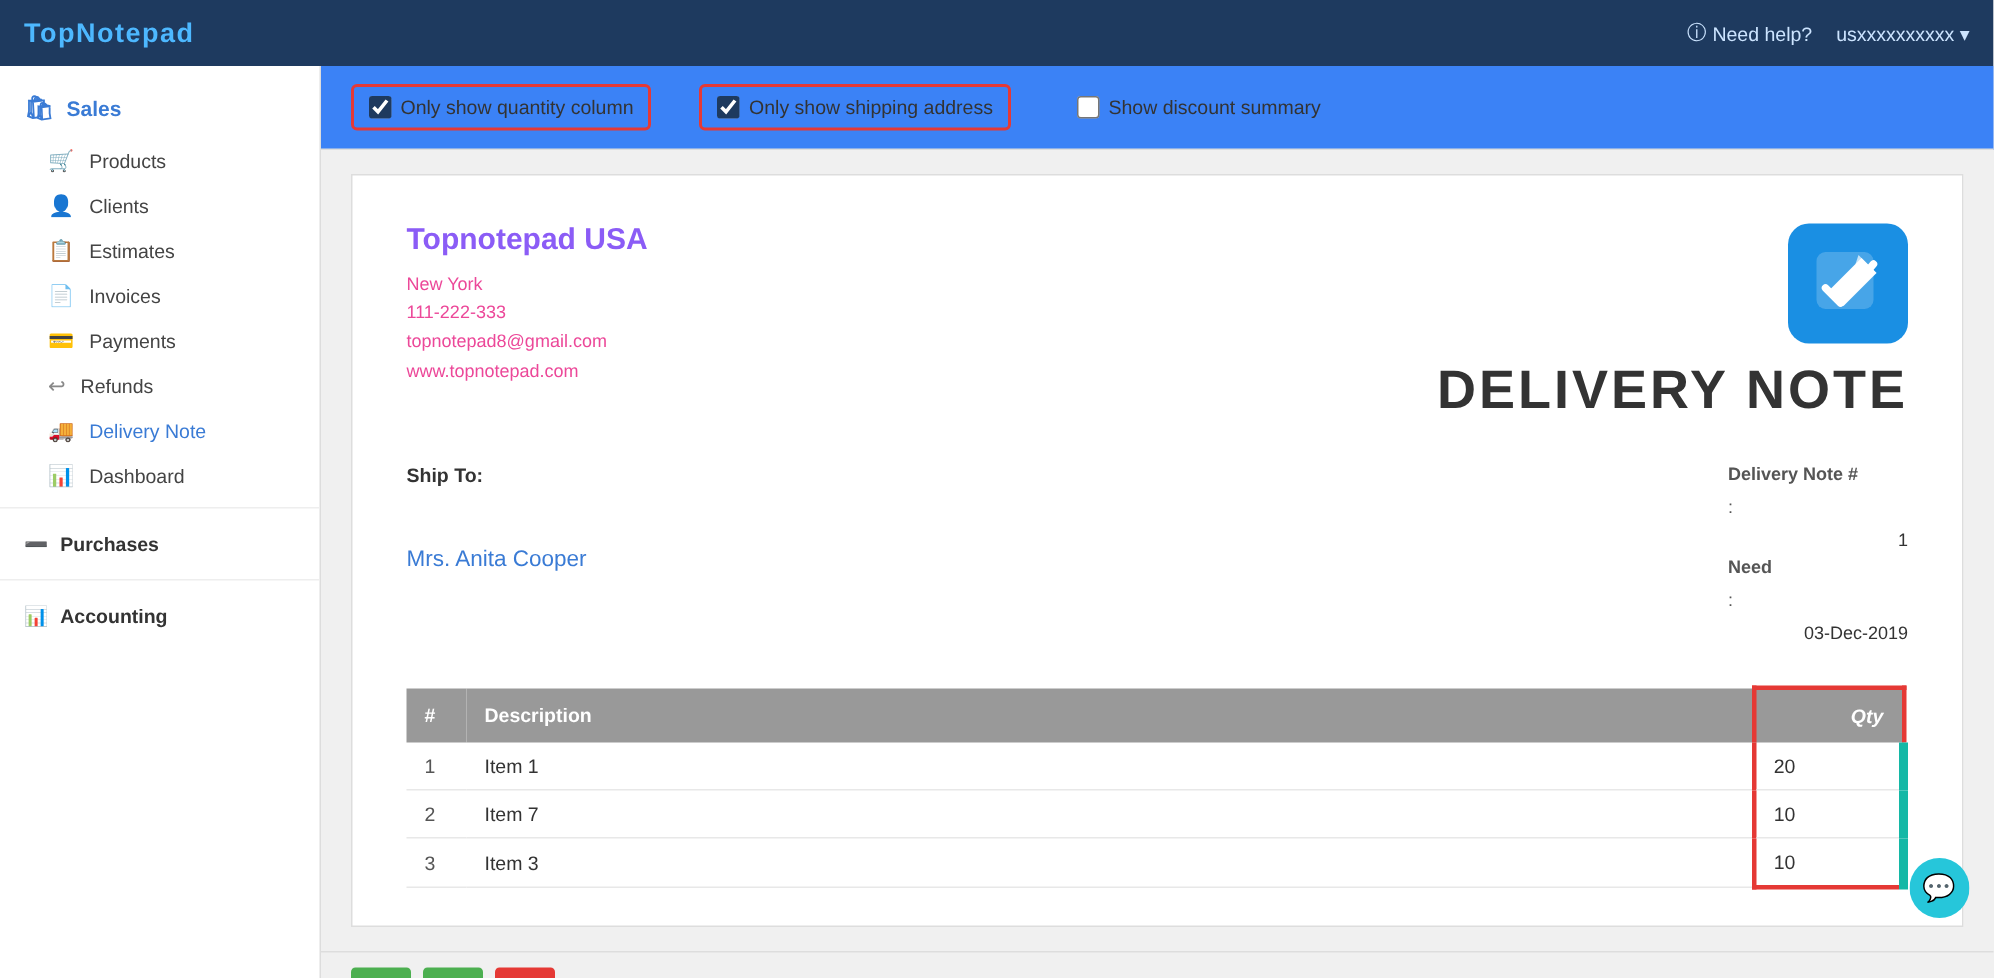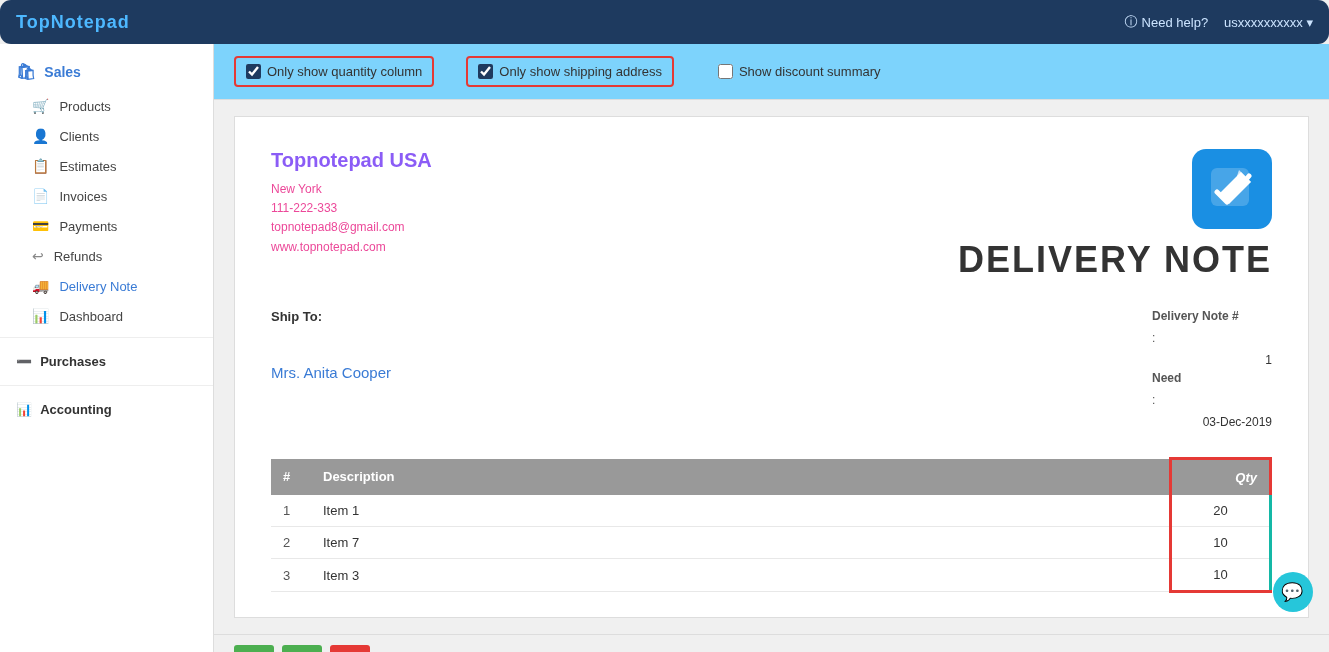--- a/index.html
+++ b/index.html
@@ -8,21 +8,20 @@
     
     .topnav {
       background: #1e3a5f;
       color: white;
       display: flex;
       align-items: center;
       justify-content: space-between;
       padding: 0 16px;
       height: 44px;
       flex-shrink: 0;
-      border-radius: 11px;
     }
     .topnav-logo {
       font-size: 18px;
       font-weight: bold;
       letter-spacing: 1px;
       color: white;
     }
     .topnav-logo span { color: #4db8ff; }
     .topnav-right {
       display: flex;
@@ -77,21 +76,21 @@
       font-weight: bold;
       color: #333;
       cursor: pointer;
     }
 
     
     .main { flex: 1; overflow-y: auto; display: flex; flex-direction: column; }
 
     
     .options-bar {
-      background: #7dd3fc;
+      background: #3b82f6;
       border-bottom: 1px solid #ddd;
       padding: 12px 20px;
       display: flex;
       align-items: center;
       gap: 32px;
       flex-shrink: 0;
     }
     .option-item {
       display: flex;
       align-items: center;
@@ -161,23 +160,23 @@
     }
     .doc-table thead th.qty-col {
       text-align: right;
       border: 3px solid #e53935;
       font-style: italic;
     }
     .doc-table tbody tr { border-bottom: 1px solid #e8e8e8; }
     .doc-table tbody td { padding: 8px 12px; font-size: 13px; color: #333; }
     .doc-table tbody td.num { color: #555; }
     .doc-table tbody td.qty-val {
-      text-align: center;
+      text-align: left;
       border-left: 3px solid #e53935;
-      border-right: 3px solid #14b8a6;
+      border-right: 6px solid #14b8a6;
     }
     .doc-table tbody tr:last-child td.qty-val { border-bottom: 3px solid #e53935; }
     .doc-table thead th.qty-col { border-bottom: none; }
 
     
     .chat-bubble {
       position: fixed;
       bottom: 40px;
       right: 16px;
       width: 40px;

